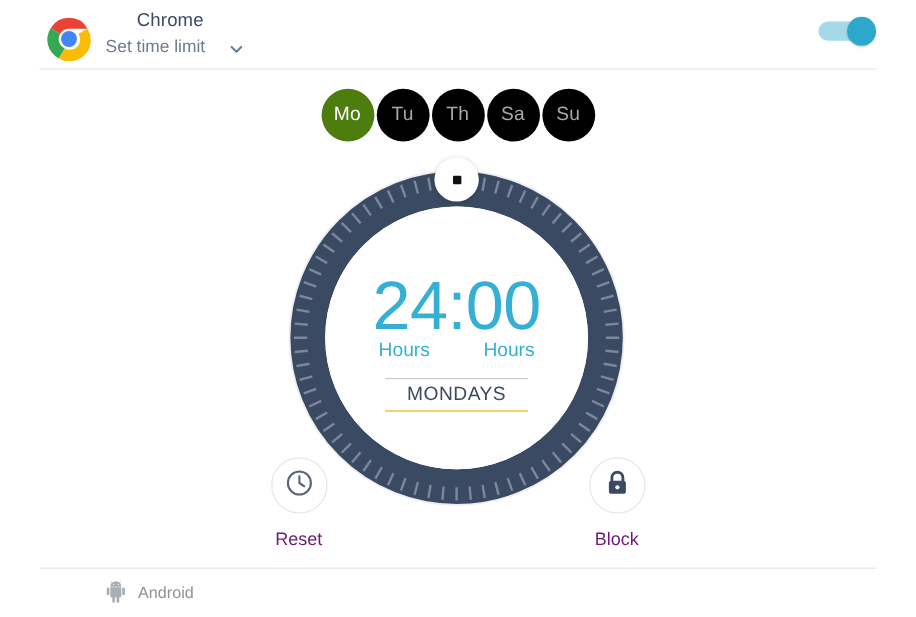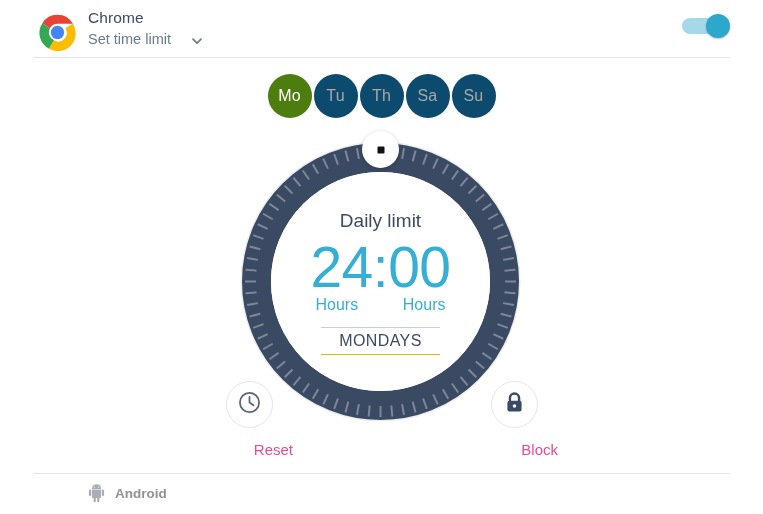--- a/index.html
+++ b/index.html
@@ -30,20 +30,21 @@
 
   .app-titles {
     position: absolute;
     left: 88px; top: 8px;
   }
   .app-name {
     font-size: 15.5px;
     color: #3d4a61;
     line-height: 20px;
     letter-spacing: 0.1px;
+    margin-left: 26px;
   }
   .app-sub-row {
     display: flex;
     align-items: center;
     gap: 20px;
     margin-top: 2px;
   }
   .app-sub {
     font-size: 14.5px;
     color: #6c7a90;
@@ -94,21 +95,21 @@
     position: absolute;
     left: 0; top: 74px;
     width: 763px;
     display: flex;
     justify-content: center;
     gap: 2px;
   }
   .day {
     width: 44px; height: 44px;
     border-radius: 50%;
-    background: #0c4a6e;
+    background: #000000;
     color: #a8a8a8;
     display: flex;
     align-items: center;
     justify-content: center;
     font-size: 16px;
     letter-spacing: 0.2px;
     cursor: pointer;
   }
   .day.selected {
     background: #4d7c0f;
@@ -200,37 +201,35 @@
     background: #ffffff;
     border: 1px solid #e4e6e9;
     display: flex;
     align-items: center;
     justify-content: center;
     cursor: pointer;
   }
   .action-label {
     margin-top: 13px;
     font-size: 15px;
-    color: #ec4899;
-    text-align: right;
+    color: #701a75;
   }
 
   
   .footer {
     position: absolute;
     left: 88px; top: 484px;
     display: flex;
     align-items: center;
     gap: 10px;
   }
   .footer-icon { width: 17px; height: 19px; display:block; }
   .footer-label {
     font-size: 13.5px;
     color: #8e929a;
-    font-weight: bold;
   }
 </style>
 </head>
 <body>
 
 <div class="header">
 
   <div class="app-logo">
     <svg width="37" height="37" viewBox="0 0 48 48">
       <circle cx="24" cy="24" r="23" fill="#ffffff"></circle>
@@ -353,21 +352,20 @@
         <line x1="78.25" y1="32.68" x2="72.75" y2="23.15"></line>
         <line x1="87.88" y1="27.66" x2="83.24" y2="17.70"></line>
         <line x1="97.92" y1="23.51" x2="94.16" y2="13.17"></line>
         <line x1="108.28" y1="20.24" x2="105.43" y2="9.62"></line>
         <line x1="118.88" y1="17.89" x2="116.97" y2="7.06"></line>
       </g>
     <circle cx="140.5" cy="140.5" r="109.5" fill="#ffffff"></circle>
   </svg>
 
   <div class="dial-center">
-    <div class="dial-label">Daily limit</div>
     <div class="dial-time">24:00</div>
     <div class="dial-units">
       <span>Hours</span>
       <span>Hours</span>
     </div>
     <div class="dial-daysel">MONDAYS</div>
   </div>
 
   <div class="dial-knob"></div>
 </div>

